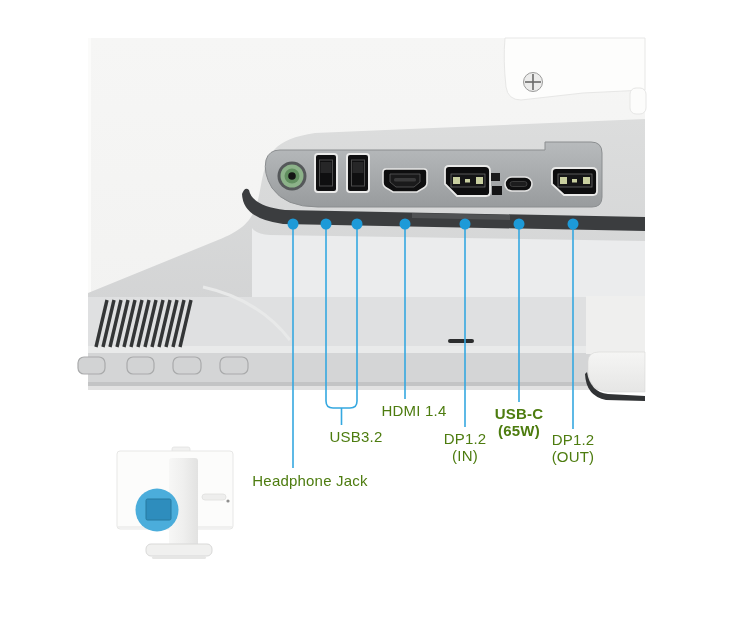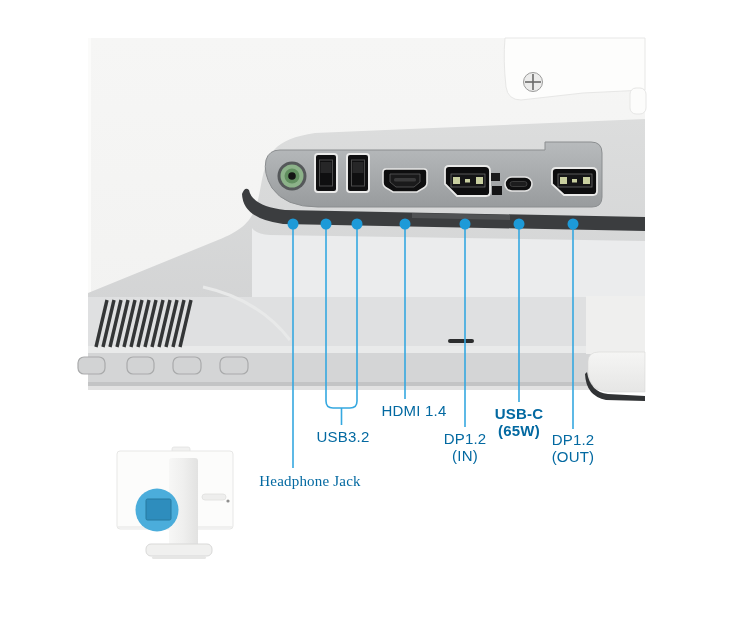--- a/index.html
+++ b/index.html
@@ -12,21 +12,21 @@
   }
   .canvas svg{position:absolute;left:0;top:0;}
   .callout-label{
     position:absolute;
     transform:translateX(-50%);
     text-align:center;
     white-space:nowrap;
     font-size:15px;
     font-weight:500;
     letter-spacing:.2px;
-    color:#0369a1;
+    color:#4d7c0f;
     line-height:16.5px;
   }
   .callout-label span{display:block;}
 </style>
 </head>
 <body>
 
 <div class="canvas">
 
 <svg width="754" height="642" viewBox="0 0 754 642">
@@ -190,24 +190,24 @@
     <rect x="202" y="494" width="24" height="6" rx="3" fill="#eeeeed" stroke="#dfdfde" stroke-width=".8"></rect>
     <circle cx="228" cy="501" r="1.6" fill="#8f8f8e"></circle>
     <rect x="169" y="458" width="29" height="90" rx="3" fill="url(#colGrad)"></rect>
     <rect x="146" y="544" width="66" height="12" rx="5" fill="#f0f0ef" stroke="#d9d9d8" stroke-width="1"></rect>
     <rect x="152" y="556" width="54" height="3" rx="1.5" fill="#e6e6e5"></rect>
     <circle cx="157" cy="510" r="21.5" fill="#41a9d9" opacity="0.95"></circle>
     <rect x="146" y="499" width="25" height="21" rx="1.5" fill="#2e8dbd" stroke="#26799f" stroke-width="1"></rect>
   </g>
 </svg>
 
-<div class="callout-label" style="left:310px; top:473px;font-family:Liberation Serif, serif;">
+<div class="callout-label" style="left:310px; top:473px;">
   <span>Headphone Jack</span>
 </div>
-<div class="callout-label" style="left:343px; top:429px;text-align:center;">
+<div class="callout-label" style="left:356px; top:429px;text-align:center;">
   <span>USB3.2</span>
 </div>
 <div class="callout-label" style="left:414px; top:403px;">
   <span>HDMI 1.4</span>
 </div>
 <div class="callout-label" style="left:465px; top:431px;">
   <span>DP1.2</span>
   <span>(IN)</span>
 </div>
 <div class="callout-label" style="left:519px; top:406px;font-weight:bold;">

